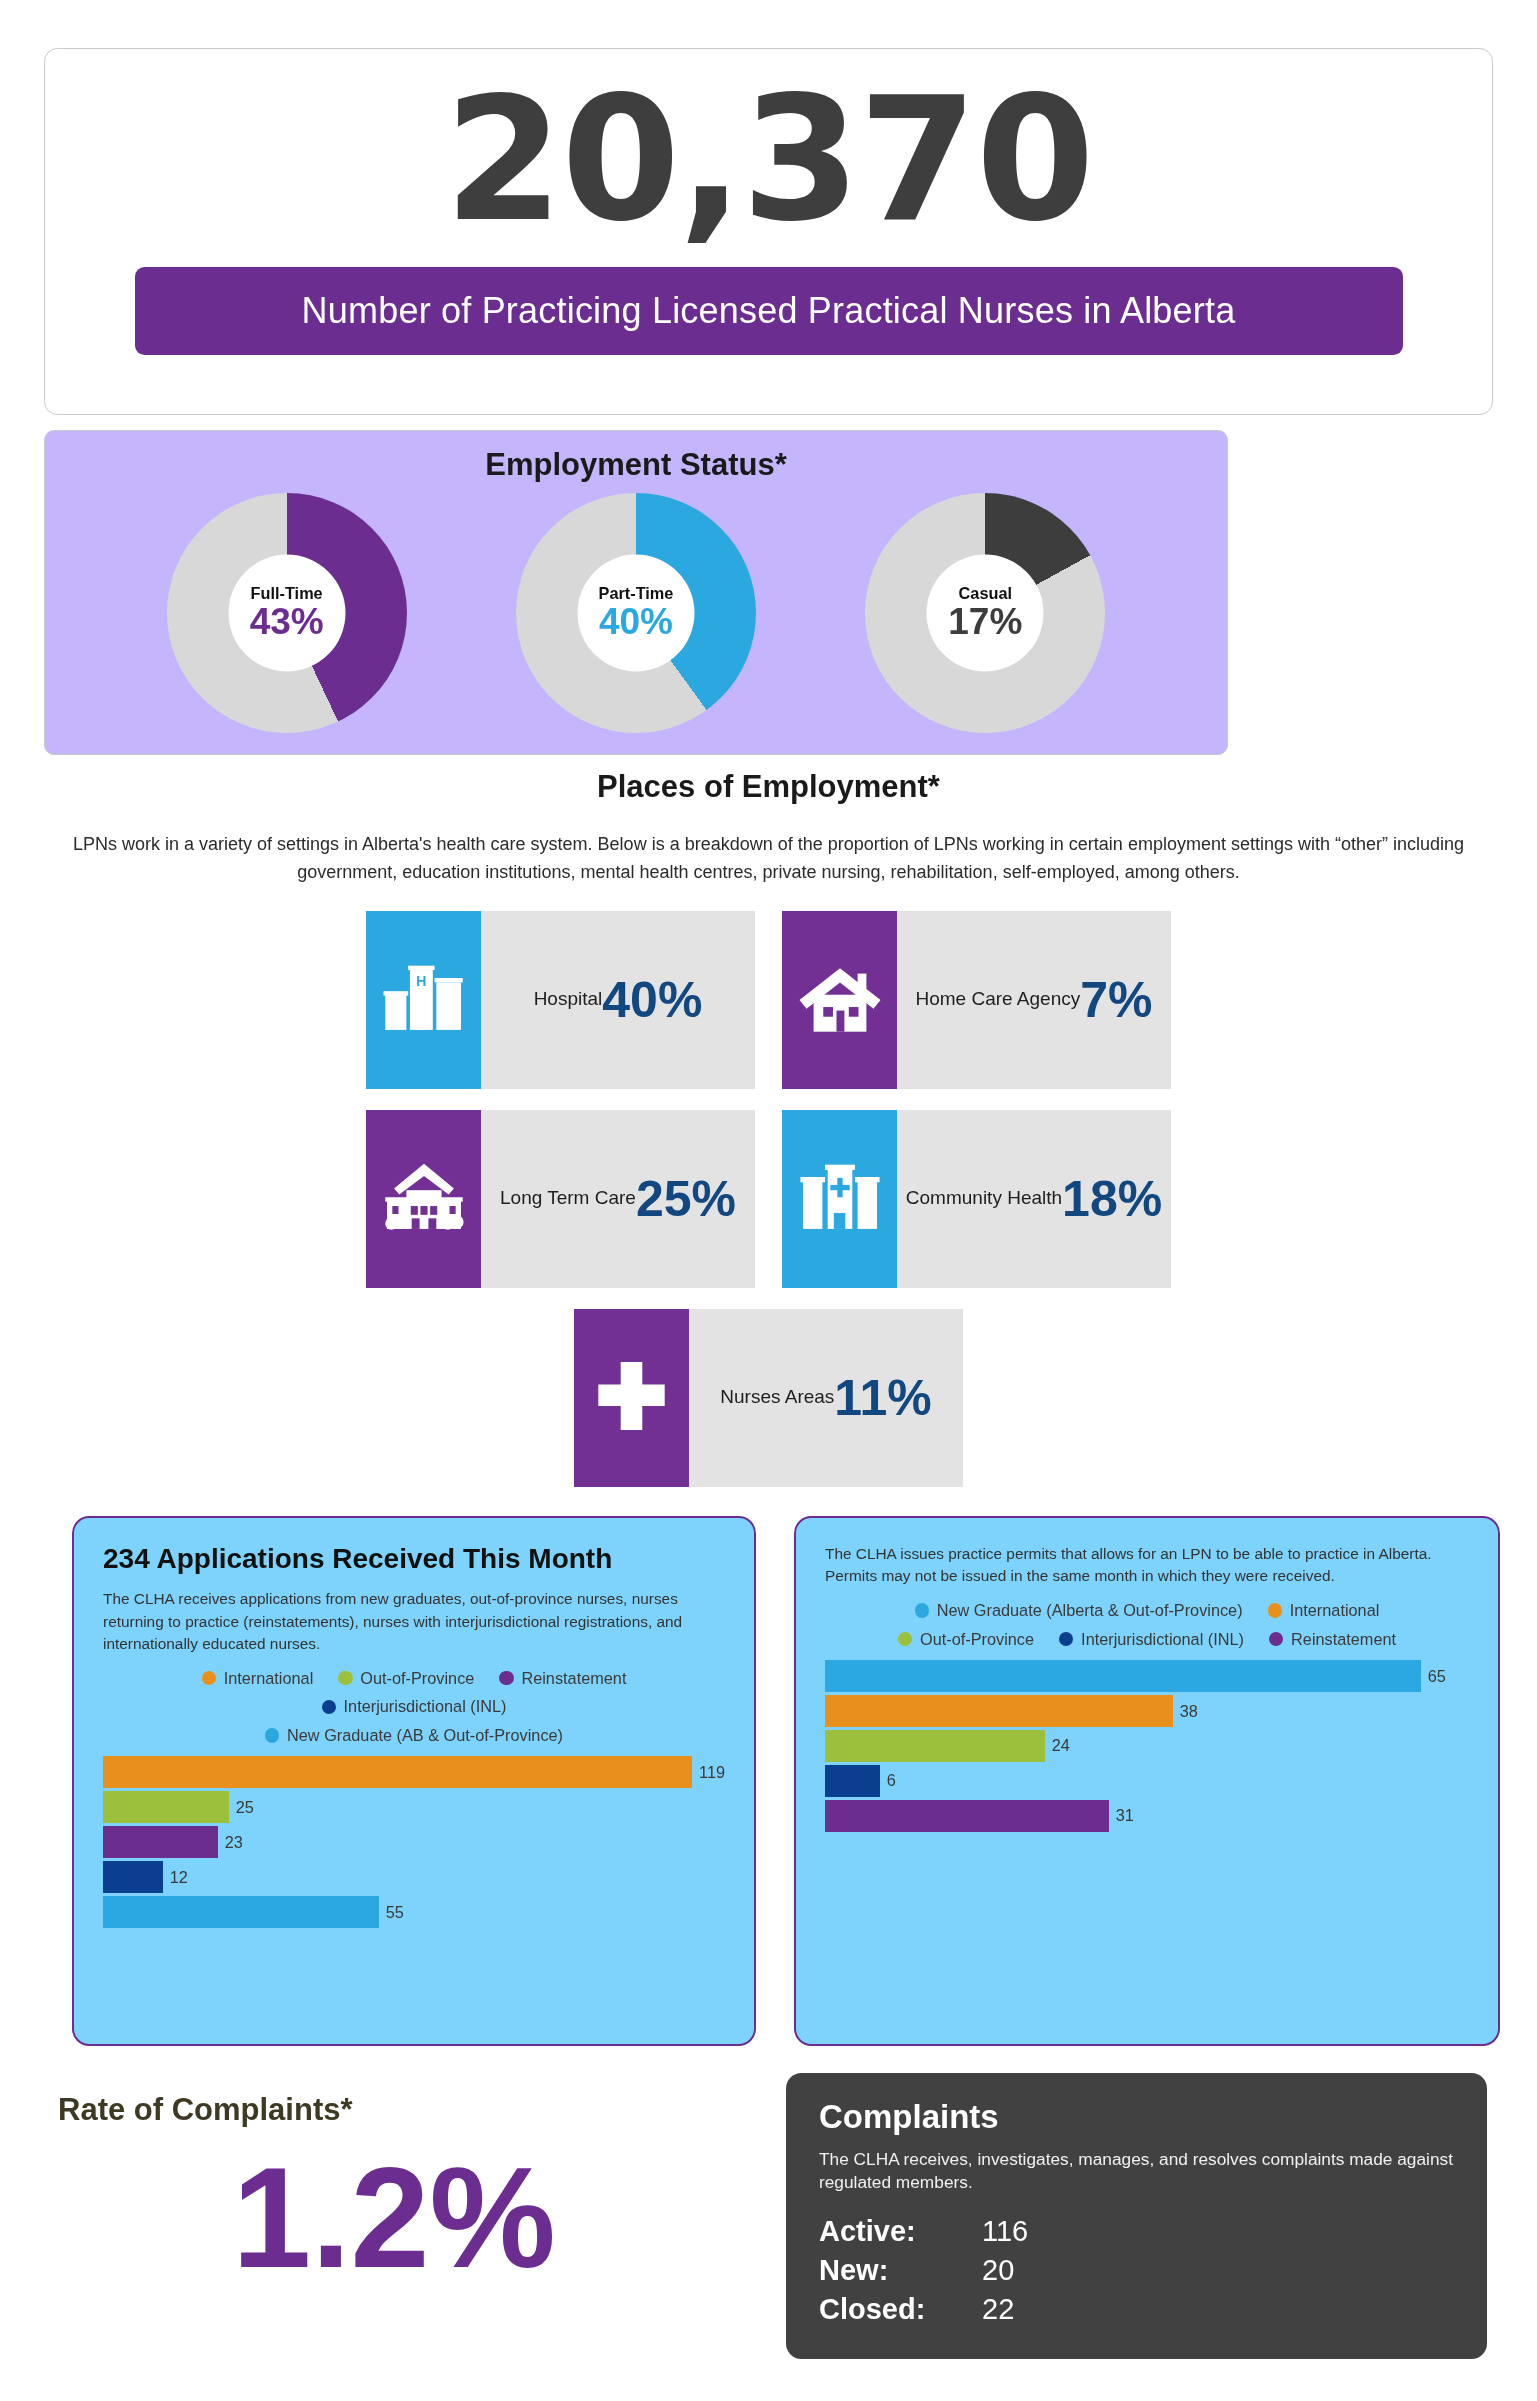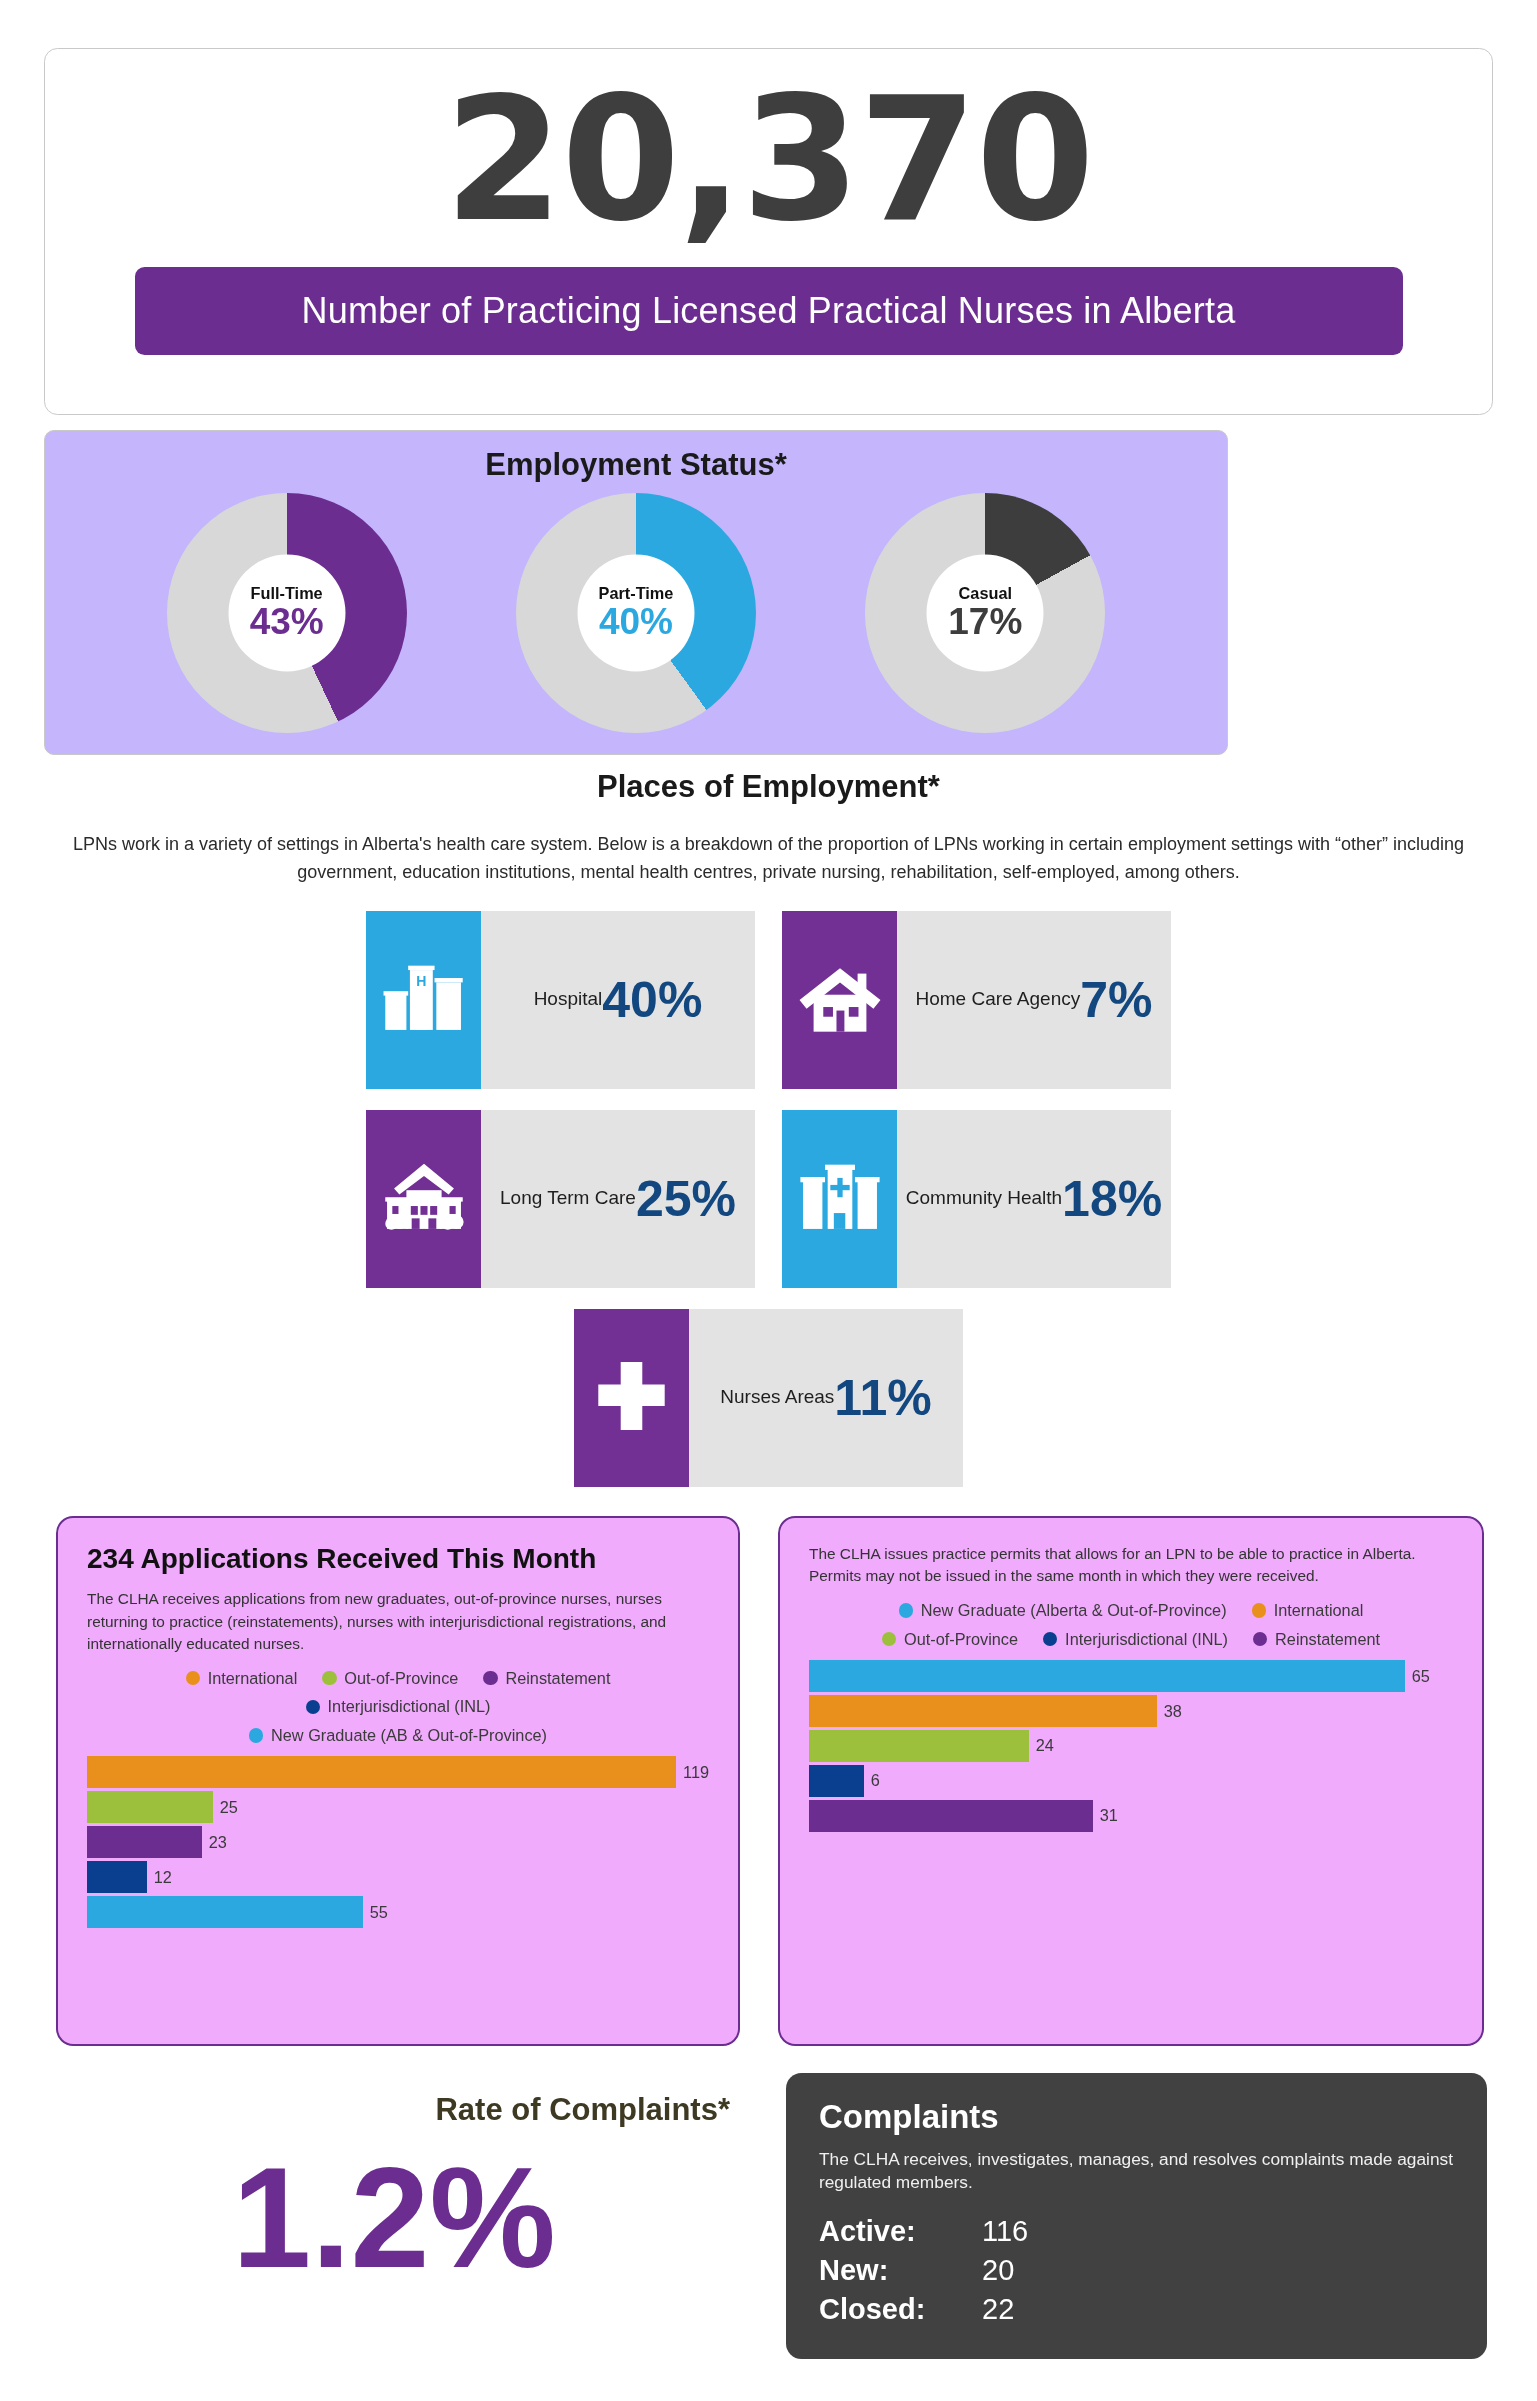--- a/index.html
+++ b/index.html
@@ -88,42 +88,42 @@
     background: #e3e3e3; width: 274px; height: 178px;
     display: flex; flex-direction: row; align-items: center; justify-content: center;
   }
   .tile-name { font-size: 19px; color: #1e1e1e; margin-bottom: 1.9px; }
   .tile-pct { font-size: 50px; font-weight: 700; color: #12487f; line-height: 1.05; }
 
   
   .panel {
     position: absolute; top: 1516px;
     border: 2.9px solid #6b2d90; border-radius: 17.3px;
-    background: #f0abfc; padding: 25px 29px 21px 29px;
+    background: #7dd3fc; padding: 25px 29px 21px 29px; margin-left: 16px;
   }
   .panel-apps { left: 56px; width: 684px; height: 530px; }
   .panel-permits { left: 778px; width: 706px; height: 530px; }
   .panel-title { font-size: 28px; font-weight: 700; color: #111; margin-bottom: 13.4px; }
   .panel-desc { font-size: 15.4px; color: #333; line-height: 1.45; }
 
   .legend { margin-top: 13.4px; }
   .legend-line { display: flex; justify-content: center; gap: 25px; margin-bottom: 9.6px; }
   .legend-item { display: flex; align-items: center; gap: 7.7px; }
   .legend-dot { width: 14.4px; height: 14.4px; border-radius: 50%; flex: 0 0 14.4px; }
   .legend-text { font-size: 16.3px; color: #3a3a3a; }
 
   .bars { margin-top: 11.5px; }
   .bar-row { display: flex; align-items: center; height: 32px; margin-bottom: 2.9px; }
   .bar { height: 32px; }
   .bar-val { font-size: 16.3px; color: #3a3a3a; margin-left: 6.7px; }
 
   
   .rate-title {
     position: absolute; left: 58px; top: 2092px; width: 672px;
-    text-align: right; font-size: 31px; font-weight: 700; color: #3d3922;
+    text-align: left; font-size: 31px; font-weight: 700; color: #3d3922;
   }
   .rate-value {
     position: absolute; left: 58px; top: 2147px; width: 672px;
     text-align: center; font-size: 142px; font-weight: 700; color: #6b2d90;
     line-height: 1;
   }
   .complaints-box {
     position: absolute; left: 786px; top: 2073px;
     width: 701px; height: 286px;
     background: #414141; border-radius: 15.4px;

